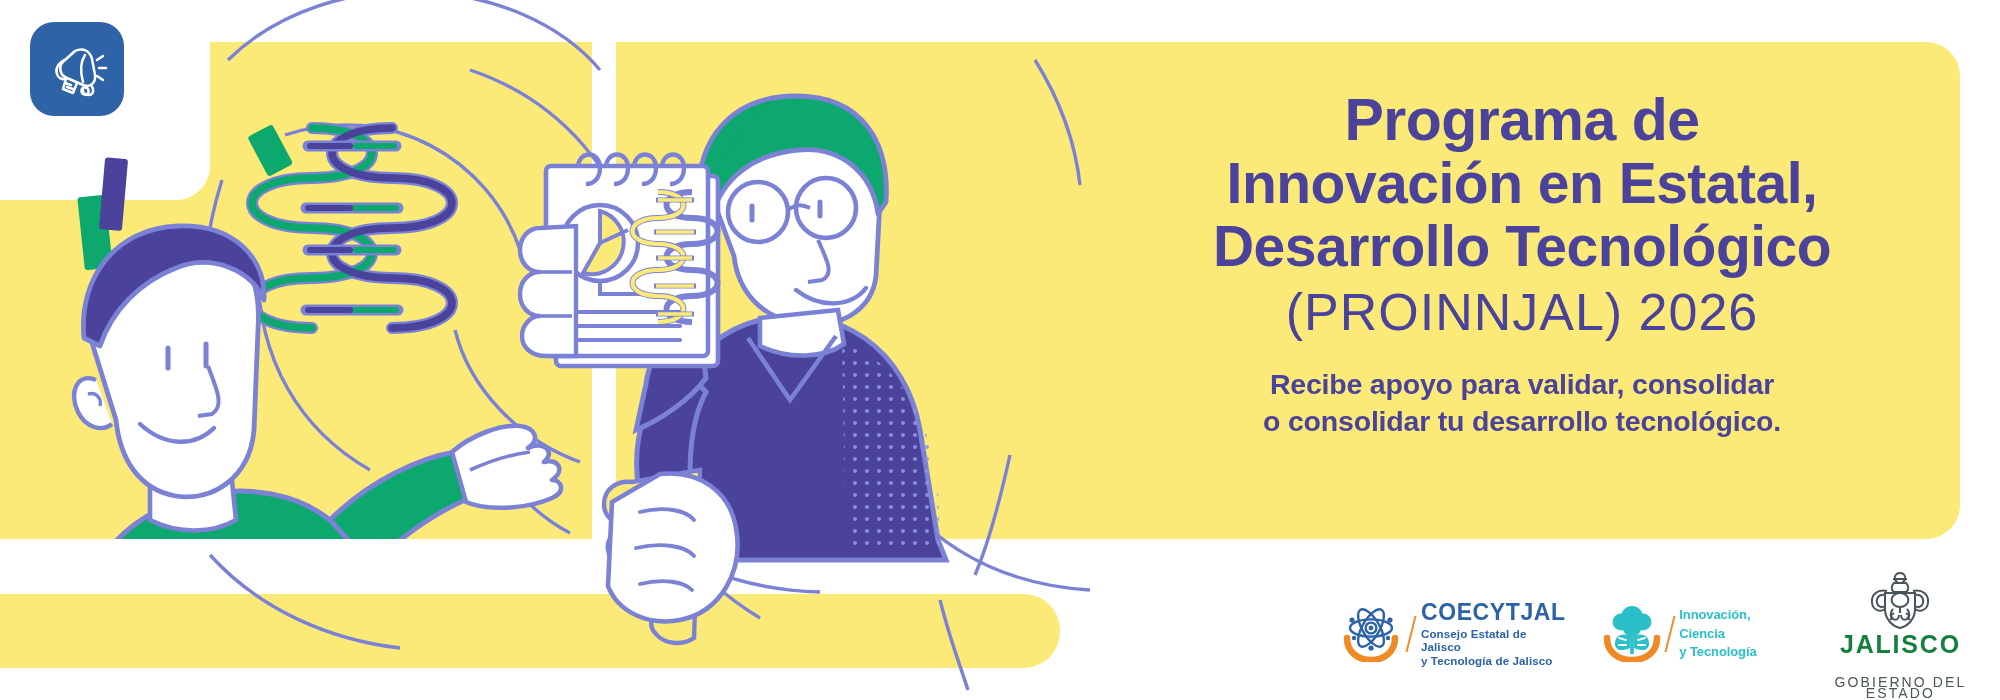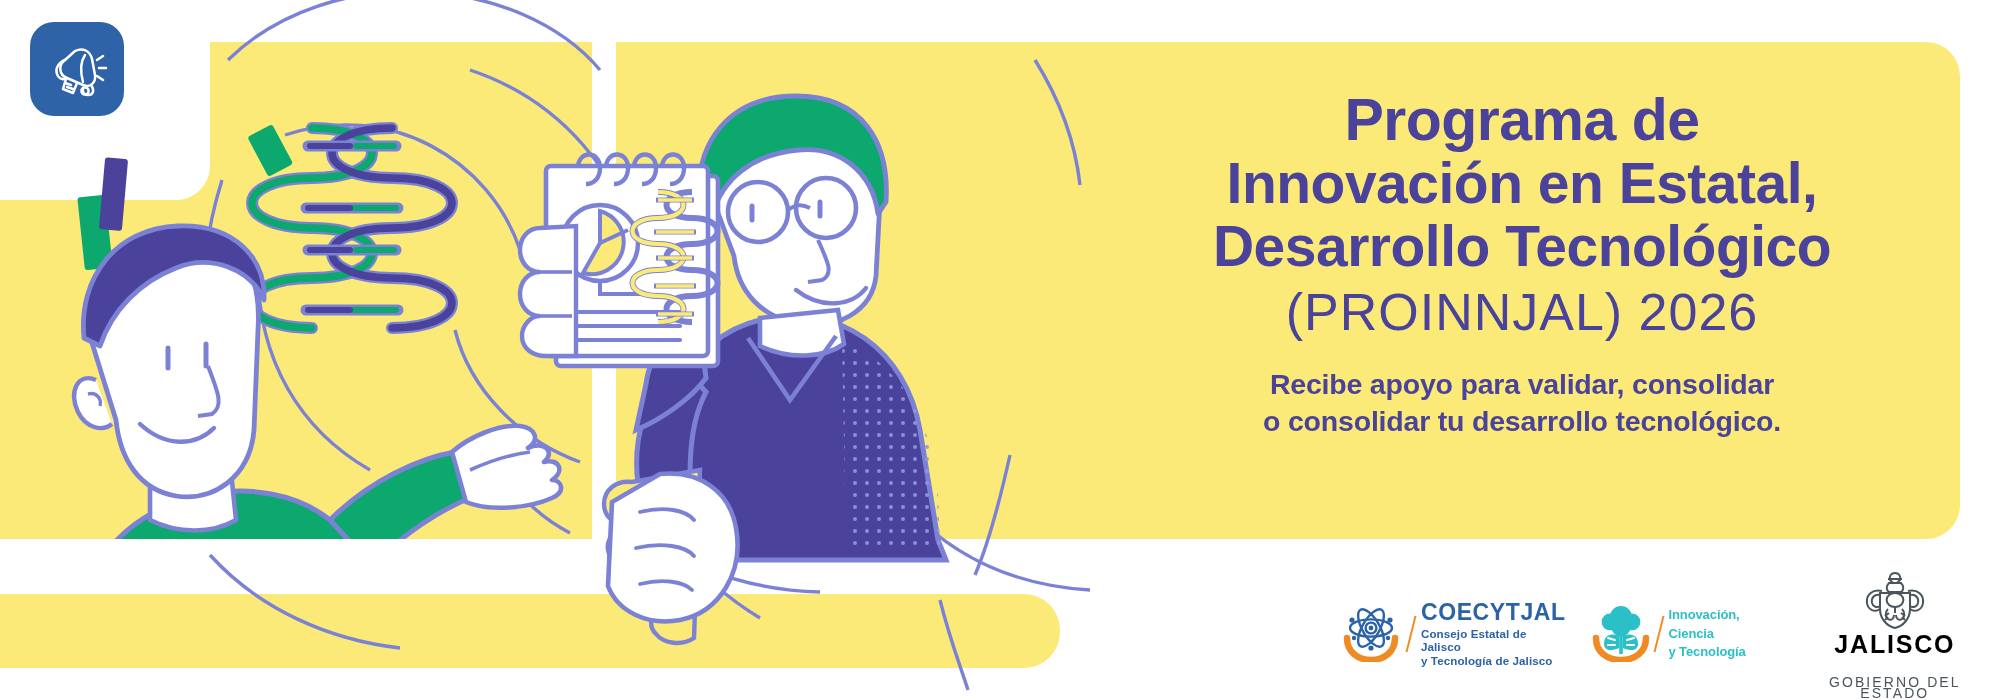--- a/index.html
+++ b/index.html
@@ -57,21 +57,21 @@
     letter-spacing:1px;margin-top:2px;white-space:nowrap;
   }
   .t-tag{
     color:#4A429B;font-weight:bold;font-size:28.5px;line-height:37px;
     margin-top:22px;letter-spacing:-0.2px;white-space:nowrap;
   }
 
   
   .logobar{
     position:absolute;left:1340px;top:578px;width:650px;height:112px;
-    display:flex;align-items:center;justify-content:flex-end;gap:26px;
+    display:flex;align-items:center;justify-content:flex-end;gap:37px;
   }
   .logo{display:flex;align-items:center;}
   .logo-mark{position:relative;}
   .divider-slash{
     width:2px;height:36px;background:#F08A24;transform:skewX(-14deg);
     margin:0 9px 0 8px;
   }
   .coecyt-txt{line-height:1;}
   .coecyt-name{
     color:#2B62A8;font-weight:bold;font-size:23px;letter-spacing:0.6px;
@@ -79,21 +79,21 @@
   .coecyt-sub{
     color:#2B62A8;font-weight:bold;font-size:11.6px;line-height:13.6px;
     margin-top:3px;letter-spacing:0.1px;
   }
   .ict-txt{
     color:#2BBFC8;font-weight:bold;font-size:13px;line-height:18.5px;
     letter-spacing:-0.1px;
   }
   .jal-txt{text-align:center;}
   .jal-name{
-    color:#000000;font-weight:bold;font-size:25px;letter-spacing:1.8px;
+    color:#15803d;font-weight:bold;font-size:25px;letter-spacing:1.8px;
     line-height:26px;
   }
   .jal-sub{
     color:#4A555B;font-size:14px;letter-spacing:2.1px;line-height:11px;margin-top:20px;
   }
 </style>
 </head>
 <body>
 
 <div id="banner">

